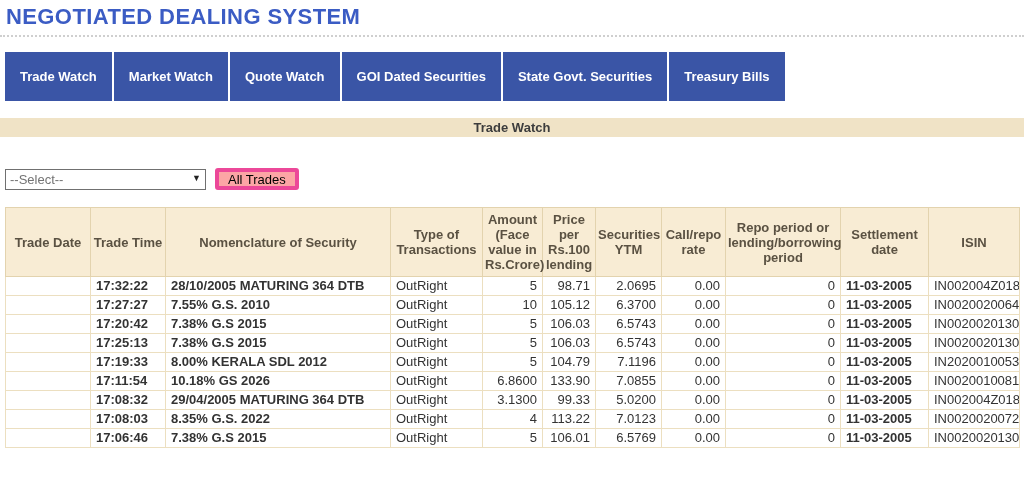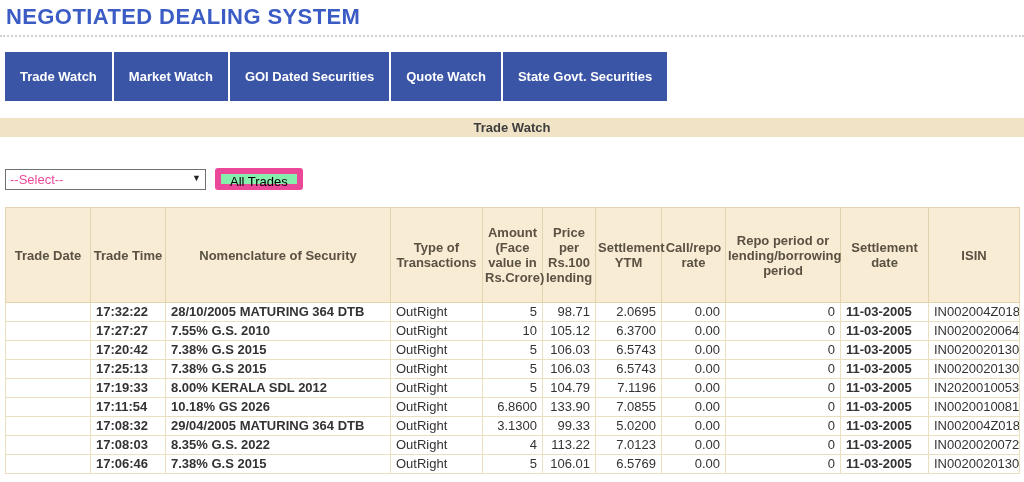--- a/index.html
+++ b/index.html
@@ -32,41 +32,41 @@
     background:#f0e3c6; text-align:center;
     font-size:13px; font-weight:bold; color:#3d3d3d;
   }
 
   .controls { margin:31px 0 0 5px; display:flex; align-items:center; }
   .select-wrap { position:relative; width:201px; height:21px; }
   .security-select {
     -webkit-appearance:none; appearance:none;
     width:201px; height:21px; padding:0 18px 0 4px;
     font-size:13px; font-family:"Liberation Sans", sans-serif;
-    color:#ec4899; background:#fff; border:1px solid #707070; border-radius:0;
+    color:#737373; background:#fff; border:1px solid #707070; border-radius:0;
   }
   .select-arrow {
     position:absolute; right:5px; top:4px;
     font-size:9px; color:#222; pointer-events:none;
   }
   .all-trades-btn {
     margin-left:9px; height:22px; padding:0 9px;
     font-size:13px; font-family:"Liberation Sans", sans-serif; color:#000;
-    background:#86efac; border:6px solid #ec4899; border-radius:3px; cursor:pointer;
+    background:#fca5a5; border:4px solid #ec4899; border-radius:3px; cursor:pointer;
   }
 
   table.trades {
     margin:17px 0 0 5px; width:1014px;
     border-collapse:collapse; table-layout:fixed;
     font-size:13px;
   }
   table.trades th {
     background:#f8ecd4; color:#5a5142;
     font-weight:bold; text-align:center; vertical-align:middle;
-    border:1px solid #e3d3ae; padding:17px 2px;
+    border:1px solid #e3d3ae; padding:4px 2px;
     font-size:13px; line-height:15px;
   }
   table.trades td {
     background:#ffffff; color:#333;
     border:1px solid #ecdfc0; padding:1px 5px;
     height:19px; line-height:16px;
     overflow:hidden; white-space:nowrap;
   }
   td.c0, td.c1, td.c2, td.c9 { text-align:left;font-weight:bold; }
   td.c3, td.c10 { }
@@ -76,23 +76,24 @@
 <body>
 
 <div class="page">
 
   <h1 class="page-title">NEGOTIATED DEALING SYSTEM</h1>
   <div class="title-divider"></div>
 
   <nav class="main-nav">
     <div class="nav-btn">Trade Watch</div>
     <div class="nav-btn">Market Watch</div>
+    <div class="nav-btn">Quote Watch</div>
     <div class="nav-btn">GOI Dated Securities</div>
-    <div class="nav-btn">Quote Watch</div>
     <div class="nav-btn">State Govt. Securities</div>
+    <div class="nav-btn">Treasury Bills</div>
   </nav>
 
   <div class="section-bar">
     <span>Trade Watch</span>
   </div>
 
   <div class="controls">
     <span class="select-wrap">
       <select class="security-select">
         <option>--Select--</option>
@@ -117,21 +118,21 @@
         <col style="width:91px">
     </colgroup>
     <thead>
       <tr>
         <th>Trade Date</th>
         <th>Trade Time</th>
         <th>Nomenclature of Security</th>
         <th>Type of Transactions</th>
         <th>Amount (Face value in Rs.Crore)</th>
         <th>Price per Rs.100 lending</th>
-        <th>Settlement YTM</th>
+        <th>Securities YTM</th>
         <th>Call/repo rate</th>
         <th>Repo period or lending/borrowing period</th>
         <th>Settlement date</th>
         <th>ISIN</th>
       </tr>
     </thead>
     <tbody>
         <tr>
           <td class="c0"></td>
           <td class="c1">17:32:22</td>

